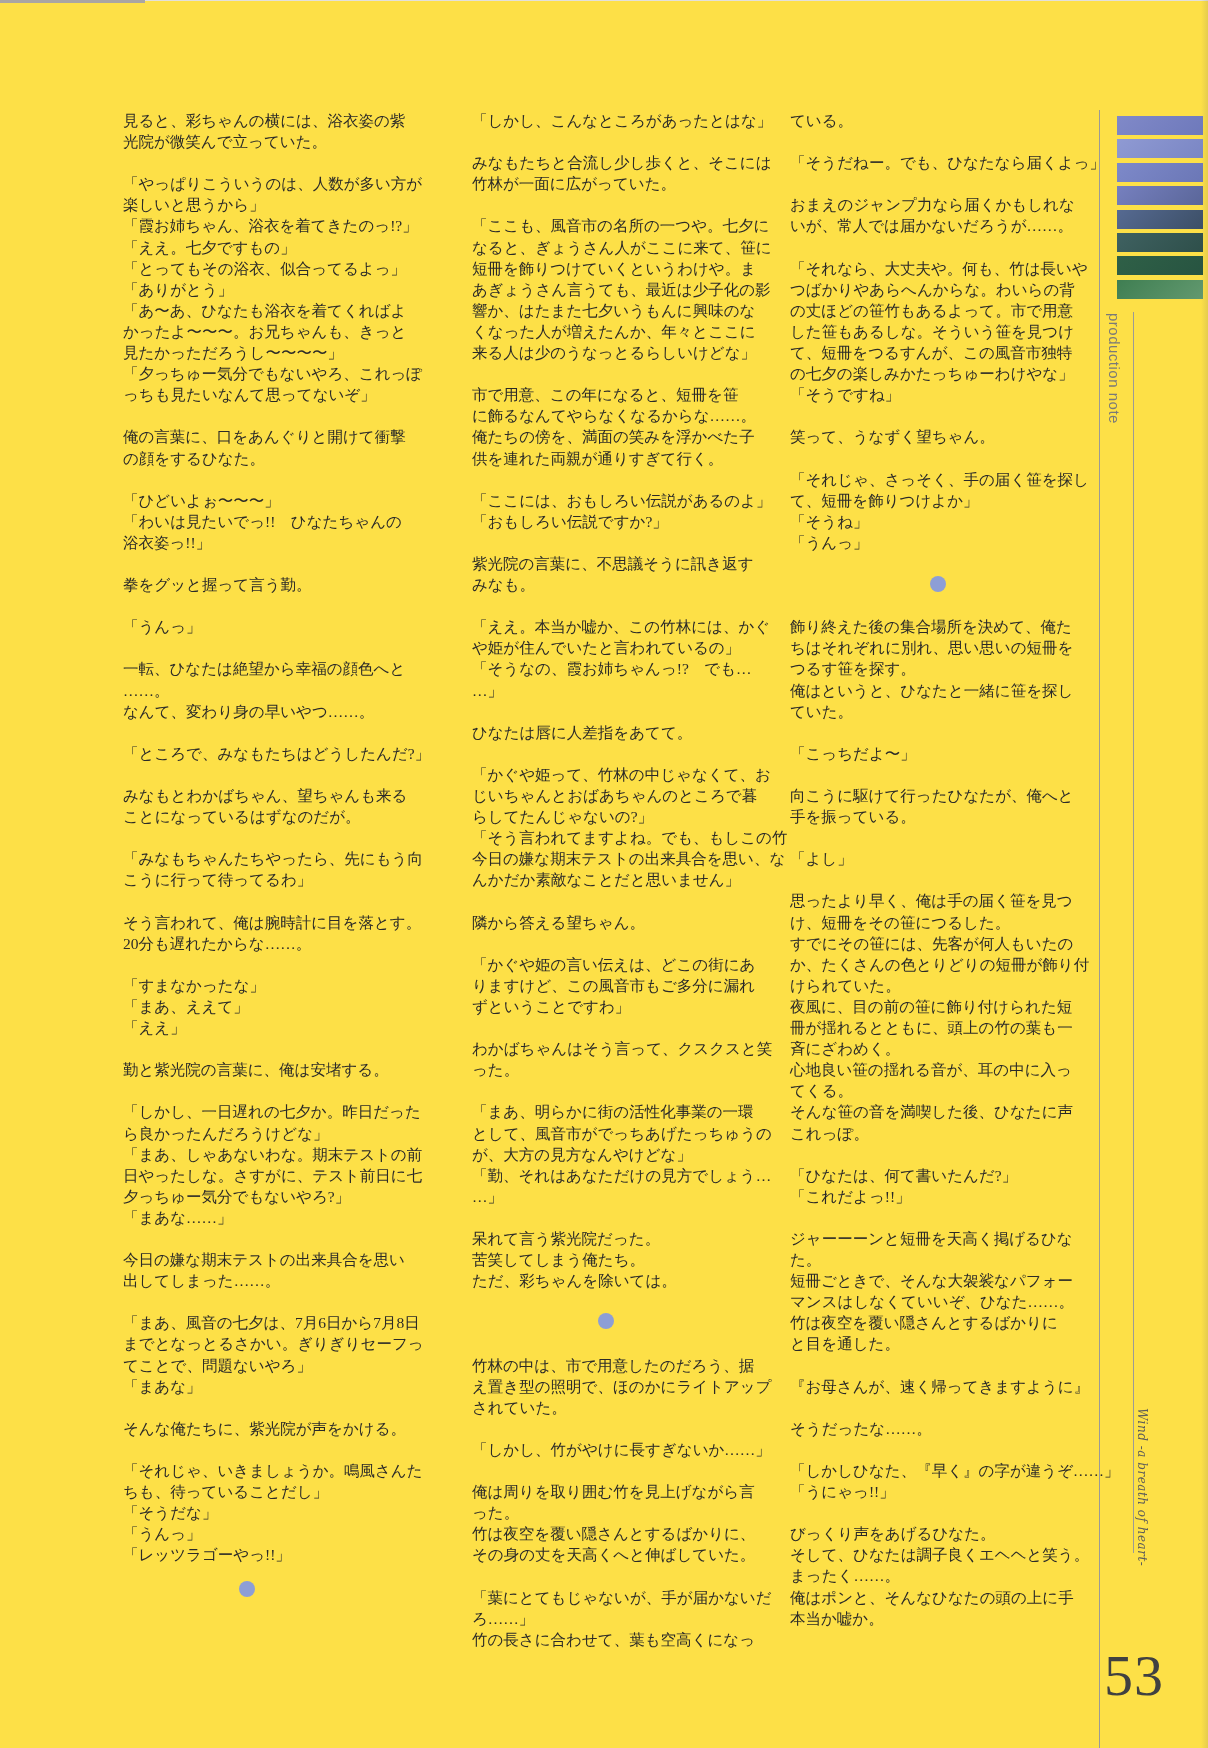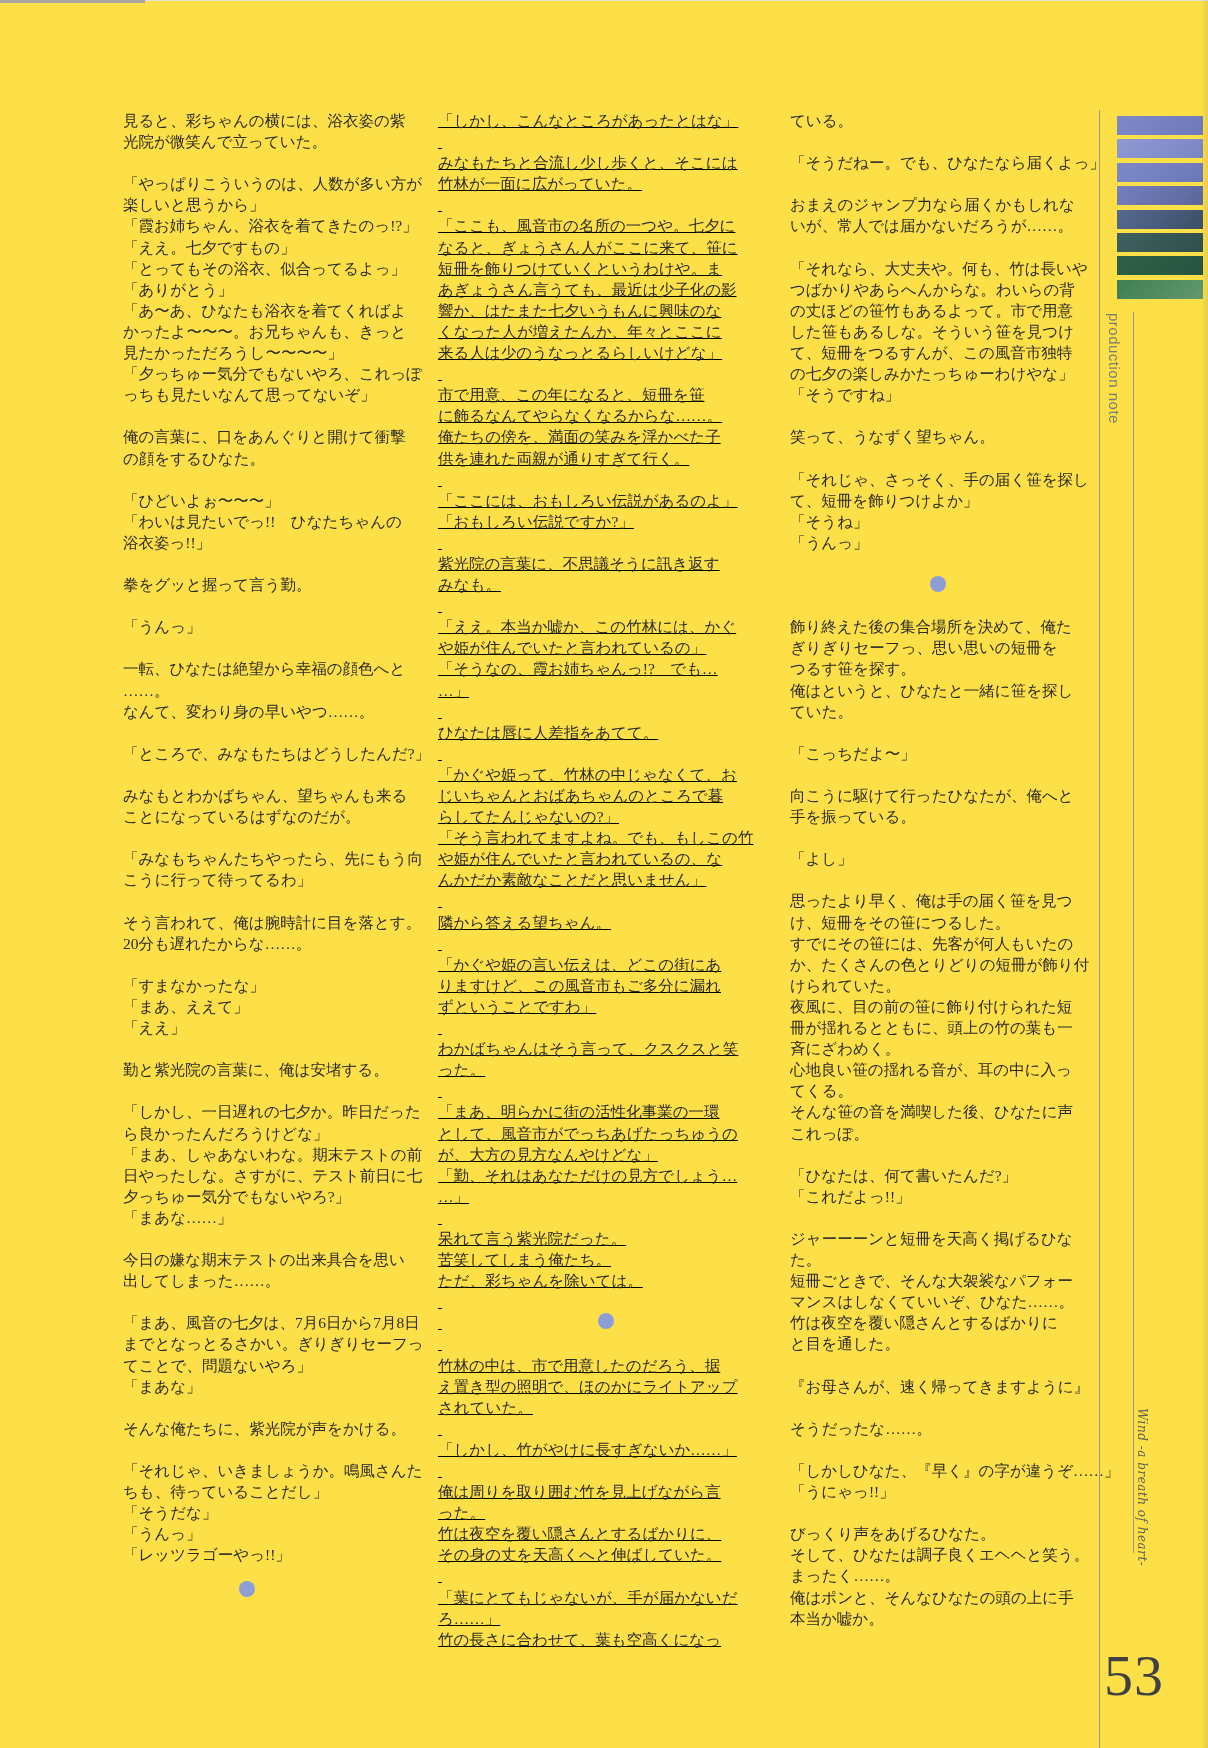--- a/index.html
+++ b/index.html
@@ -120,21 +120,21 @@
       <div class="line">「まあな」</div>
       <div class="line">&nbsp;</div>
       <div class="line">そんな俺たちに、紫光院が声をかける。</div>
       <div class="line">&nbsp;</div>
       <div class="line">「それじゃ、いきましょうか。鳴風さんた</div>
       <div class="line">ちも、待っていることだし」</div>
       <div class="line">「そうだな」</div>
       <div class="line">「うんっ」</div>
       <div class="line">「レッツラゴーやっ!!」</div>
     </div>
-  <div class="text-col" style="left:438px;text-decoration:underline;">
+  <div class="text-col" style="left:472px;">
       <div class="line">「しかし、こんなところがあったとはな」</div>
       <div class="line">&nbsp;</div>
       <div class="line">みなもたちと合流し少し歩くと、そこには</div>
       <div class="line">竹林が一面に広がっていた。</div>
       <div class="line">&nbsp;</div>
       <div class="line">「ここも、風音市の名所の一つや。七夕に</div>
       <div class="line">なると、ぎょうさん人がここに来て、笹に</div>
       <div class="line">短冊を飾りつけていくというわけや。ま</div>
       <div class="line">あぎょうさん言うても、最近は少子化の影</div>
       <div class="line">響か、はたまた七夕いうもんに興味のな</div>
@@ -156,21 +156,21 @@
       <div class="line">や姫が住んでいたと言われているの」</div>
       <div class="line">「そうなの、霞お姉ちゃんっ!?　でも…</div>
       <div class="line">…」</div>
       <div class="line">&nbsp;</div>
       <div class="line">ひなたは唇に人差指をあてて。</div>
       <div class="line">&nbsp;</div>
       <div class="line">「かぐや姫って、竹林の中じゃなくて、お</div>
       <div class="line">じいちゃんとおばあちゃんのところで暮</div>
       <div class="line">らしてたんじゃないの?」</div>
       <div class="line">「そう言われてますよね。でも、もしこの竹</div>
-      <div class="line">や姫が住んでいたと言われているの、な</div>
+      <div class="line">今日の嫌な期末テストの出来具合を思い、な</div>
       <div class="line">んかだか素敵なことだと思いません」</div>
       <div class="line">&nbsp;</div>
       <div class="line">隣から答える望ちゃん。</div>
       <div class="line">&nbsp;</div>
       <div class="line">「かぐや姫の言い伝えは、どこの街にあ</div>
       <div class="line">りますけど、この風音市もご多分に漏れ</div>
       <div class="line">ずということですわ」</div>
       <div class="line">&nbsp;</div>
       <div class="line">わかばちゃんはそう言って、クスクスと笑</div>
       <div class="line">った。</div>
@@ -221,21 +221,21 @@
       <div class="line">笑って、うなずく望ちゃん。</div>
       <div class="line">&nbsp;</div>
       <div class="line">「それじゃ、さっそく、手の届く笹を探し</div>
       <div class="line">て、短冊を飾りつけよか」</div>
       <div class="line">「そうね」</div>
       <div class="line">「うんっ」</div>
       <div class="line">&nbsp;</div>
       <div class="line">&nbsp;</div>
       <div class="line">&nbsp;</div>
       <div class="line">飾り終えた後の集合場所を決めて、俺た</div>
-      <div class="line">ぎりぎりセーフっ、思い思いの短冊を</div>
+      <div class="line">ちはそれぞれに別れ、思い思いの短冊を</div>
       <div class="line">つるす笹を探す。</div>
       <div class="line">俺はというと、ひなたと一緒に笹を探し</div>
       <div class="line">ていた。</div>
       <div class="line">&nbsp;</div>
       <div class="line">「こっちだよ〜」</div>
       <div class="line">&nbsp;</div>
       <div class="line">向こうに駆けて行ったひなたが、俺へと</div>
       <div class="line">手を振っている。</div>
       <div class="line">&nbsp;</div>
       <div class="line">「よし」</div>

